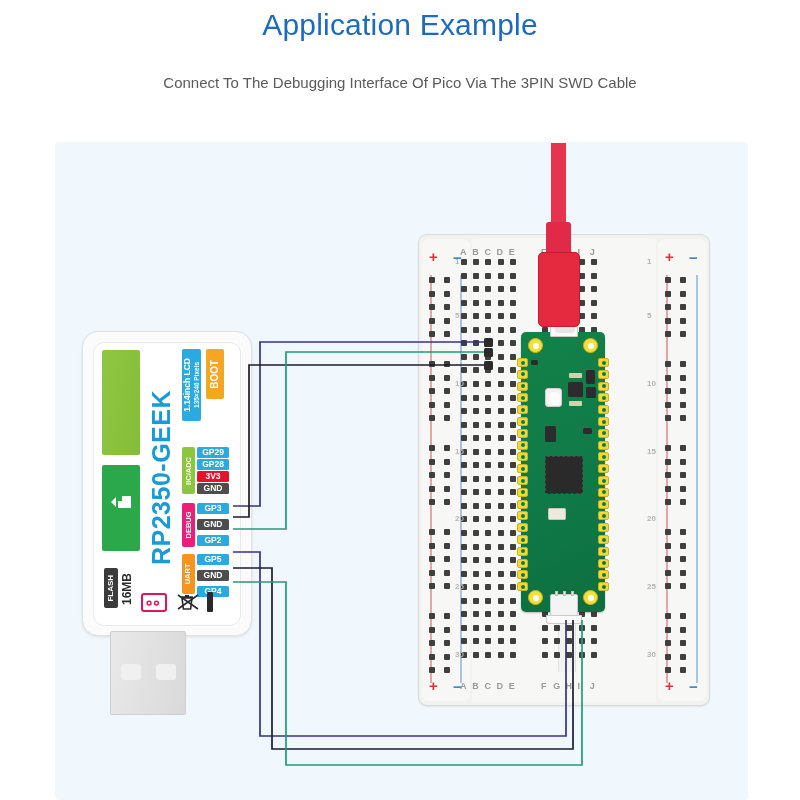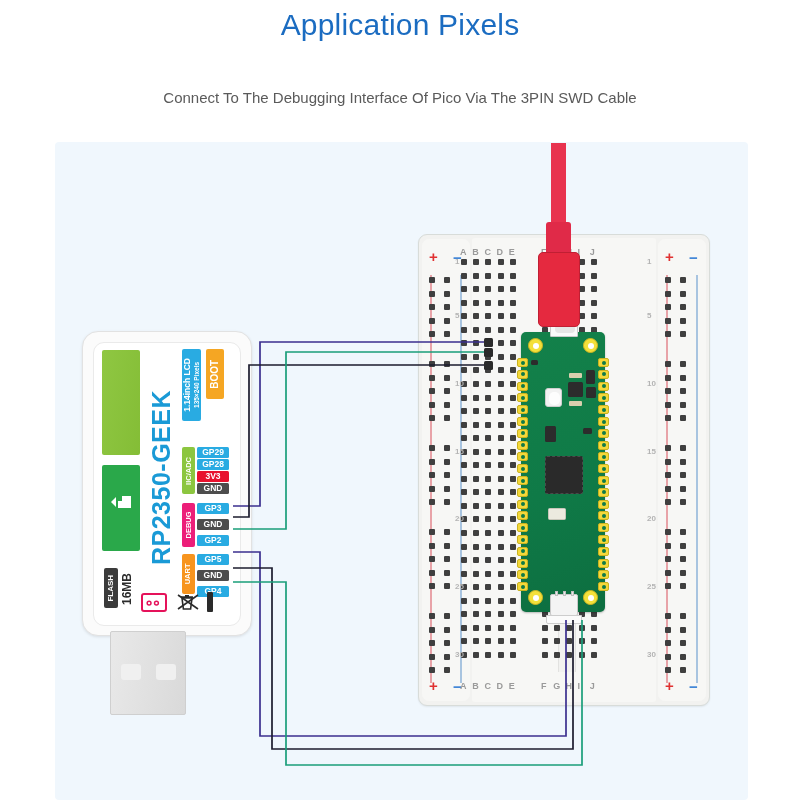--- a/index.html
+++ b/index.html
@@ -7,21 +7,21 @@
     width:800px;height:800px;background:#ffffff;
     font-family:"Liberation Sans", sans-serif;
     position:relative;overflow:hidden;
   }
   
   #page-title{
     position:absolute;left:0;top:8px;width:800px;text-align:center;
     font-size:30px;color:#1b6cc1;font-weight:400;letter-spacing:.2px;
   }
   #page-subtitle{
-    position:absolute;left:0;top:89px;width:800px;text-align:center;
+    position:absolute;left:0;top:74px;width:800px;text-align:center;
     font-size:15px;color:#5a5a5a;font-weight:400;
   }
   
   #stage{
     position:absolute;left:55px;top:142px;width:693px;height:658px;
     background:#f0f7fd;border-radius:4px;
   }
   
   #breadboard{
     position:absolute;left:418px;top:234px;width:290px;height:470px;
@@ -133,21 +133,21 @@
   #device-usb{position:absolute;left:110px;top:631px;width:76px;height:84px;
     background:#e3e3e3;border:1px solid #cfcfcf;border-radius:2px;box-sizing:border-box;
     background-image:linear-gradient(100deg,#e9e9e9,#d9d9d9);}
   #device-usb .ucut{position:absolute;width:20px;height:16px;background:#f0f0f0;border-radius:3px;}
   
   #wires{position:absolute;left:0;top:0;width:800px;height:800px;pointer-events:none;}
 </style>
 </head>
 <body>
 
-<div id="page-title">Application Pixels</div>
+<div id="page-title">Application Example</div>
 <div id="page-subtitle">Connect To The Debugging Interface Of Pico Via The 3PIN SWD Cable</div>
 
 <div id="stage"></div>
 
 <div id="breadboard">
   <div class="bb-rail left">
     <div class="rail-line red"></div>
     <div class="rail-line blue"></div>
   </div>
   <div class="bb-rail right">

